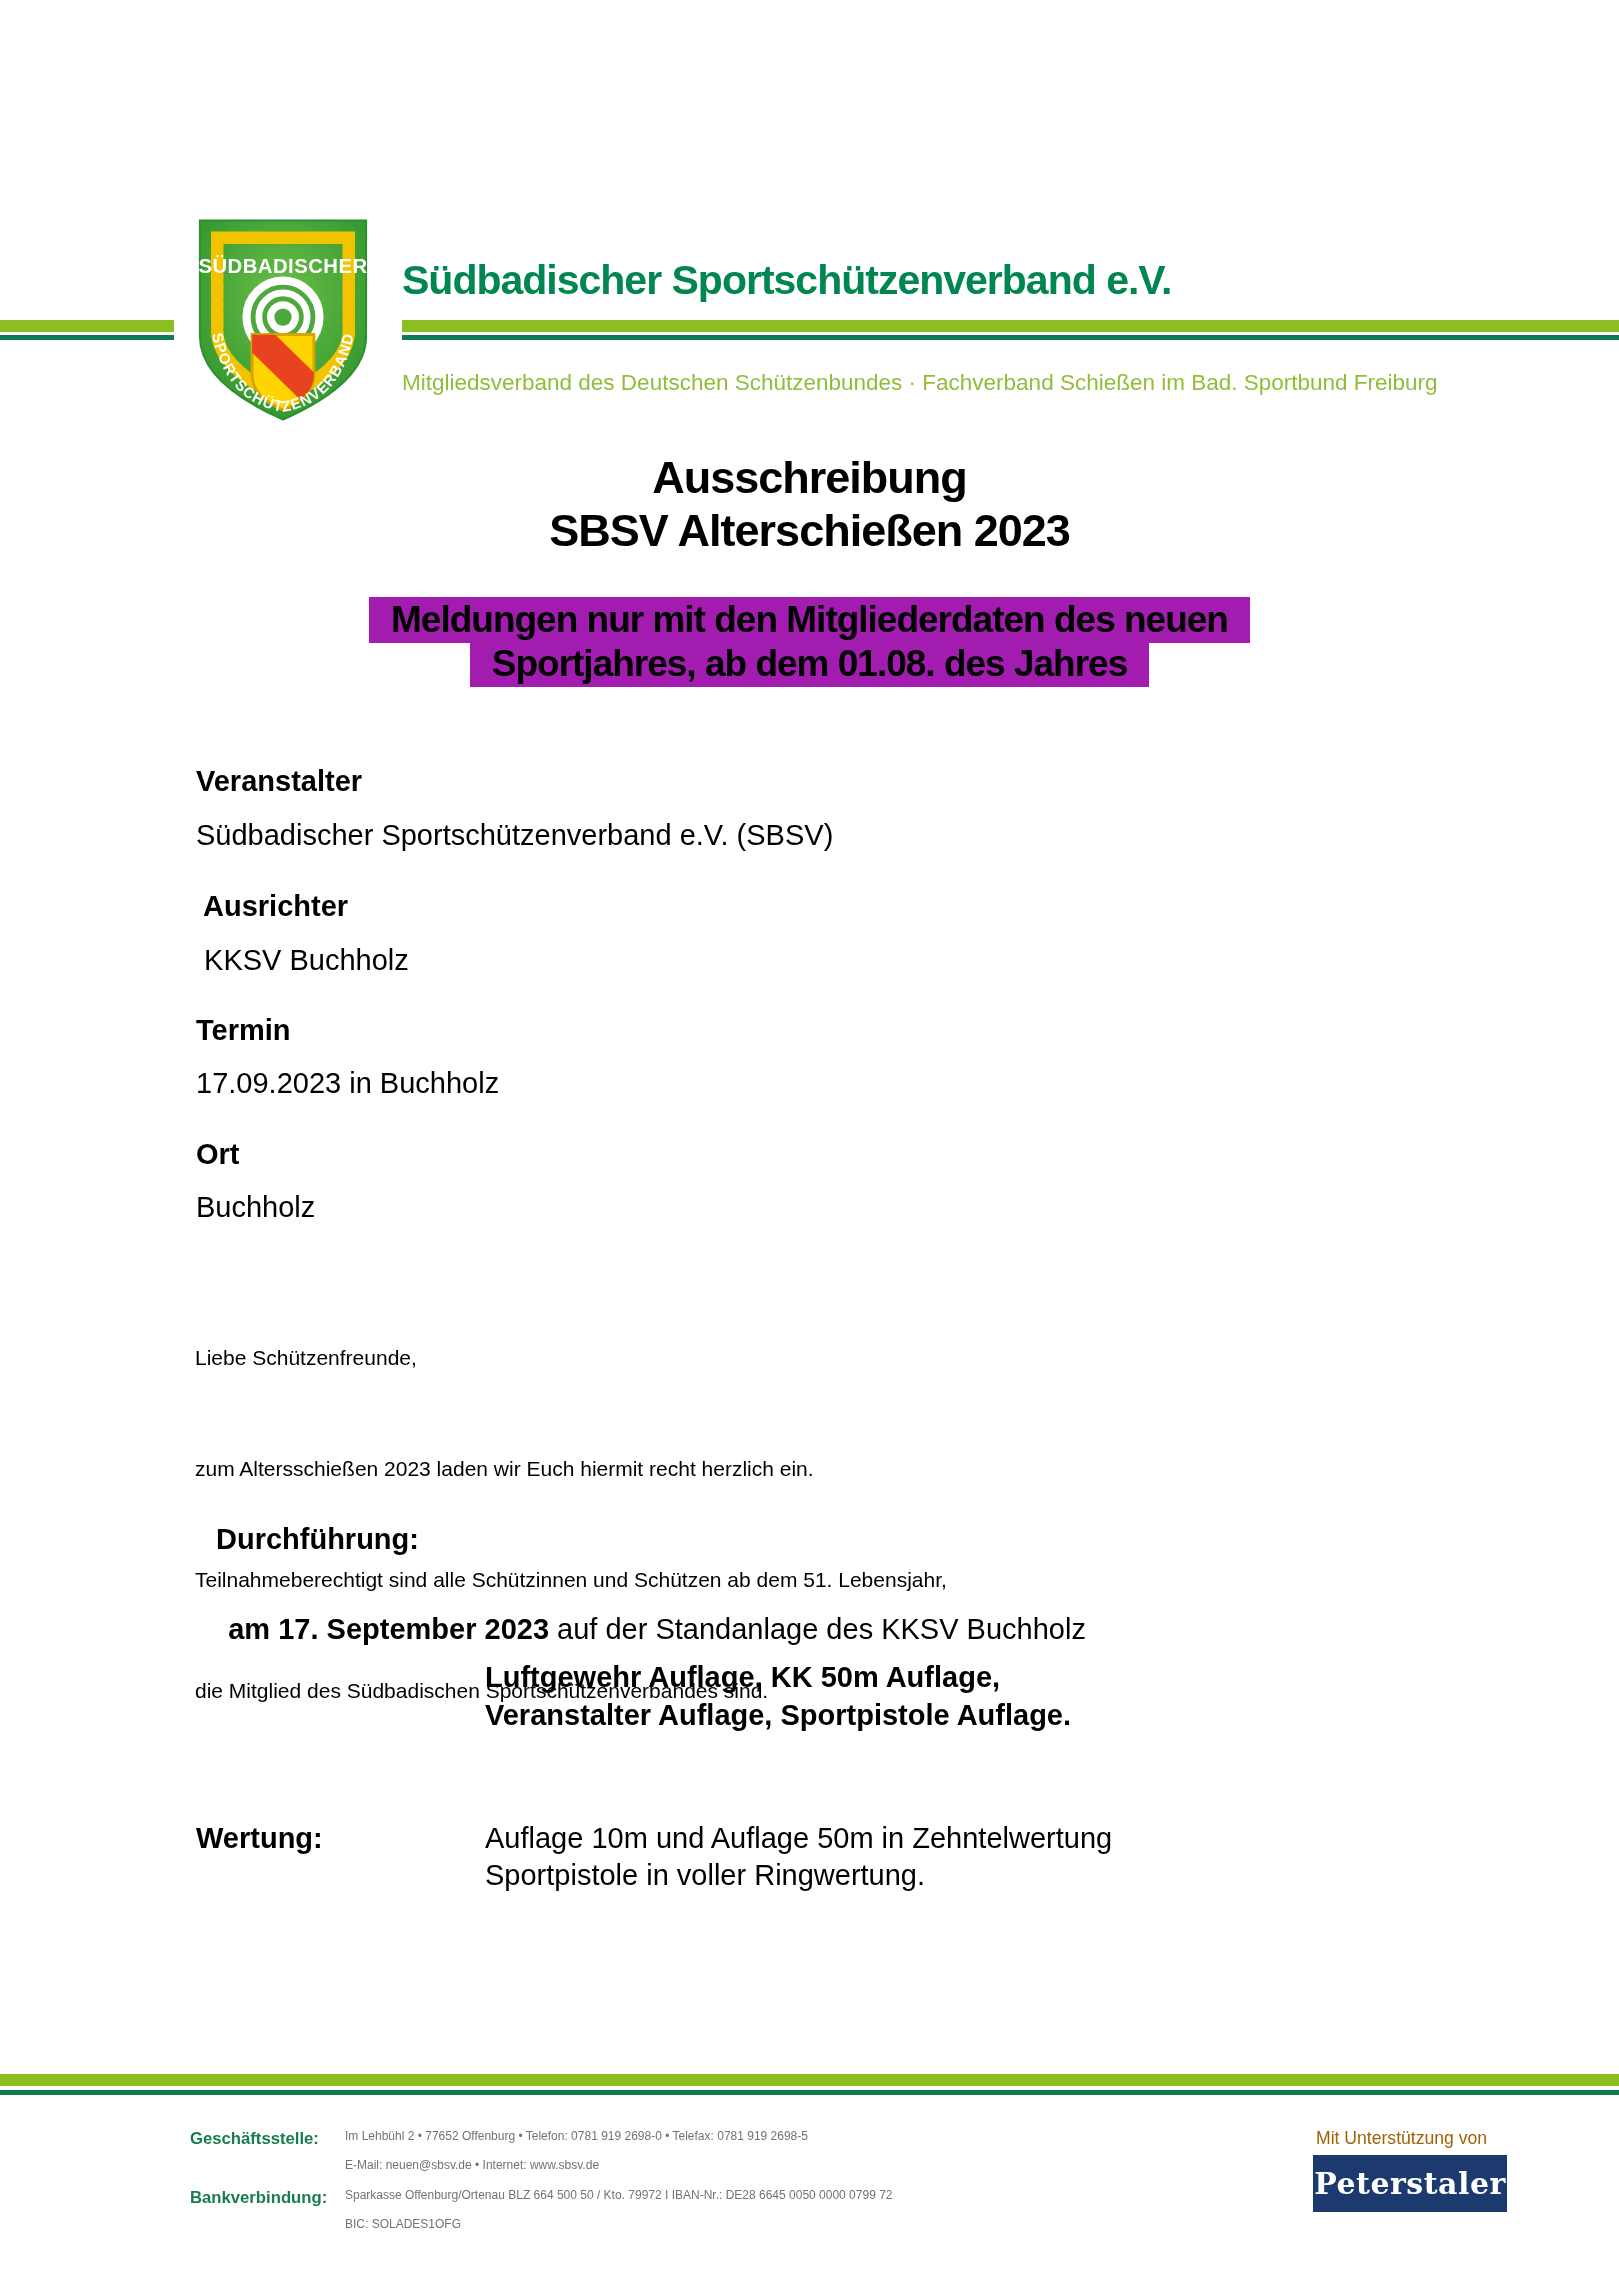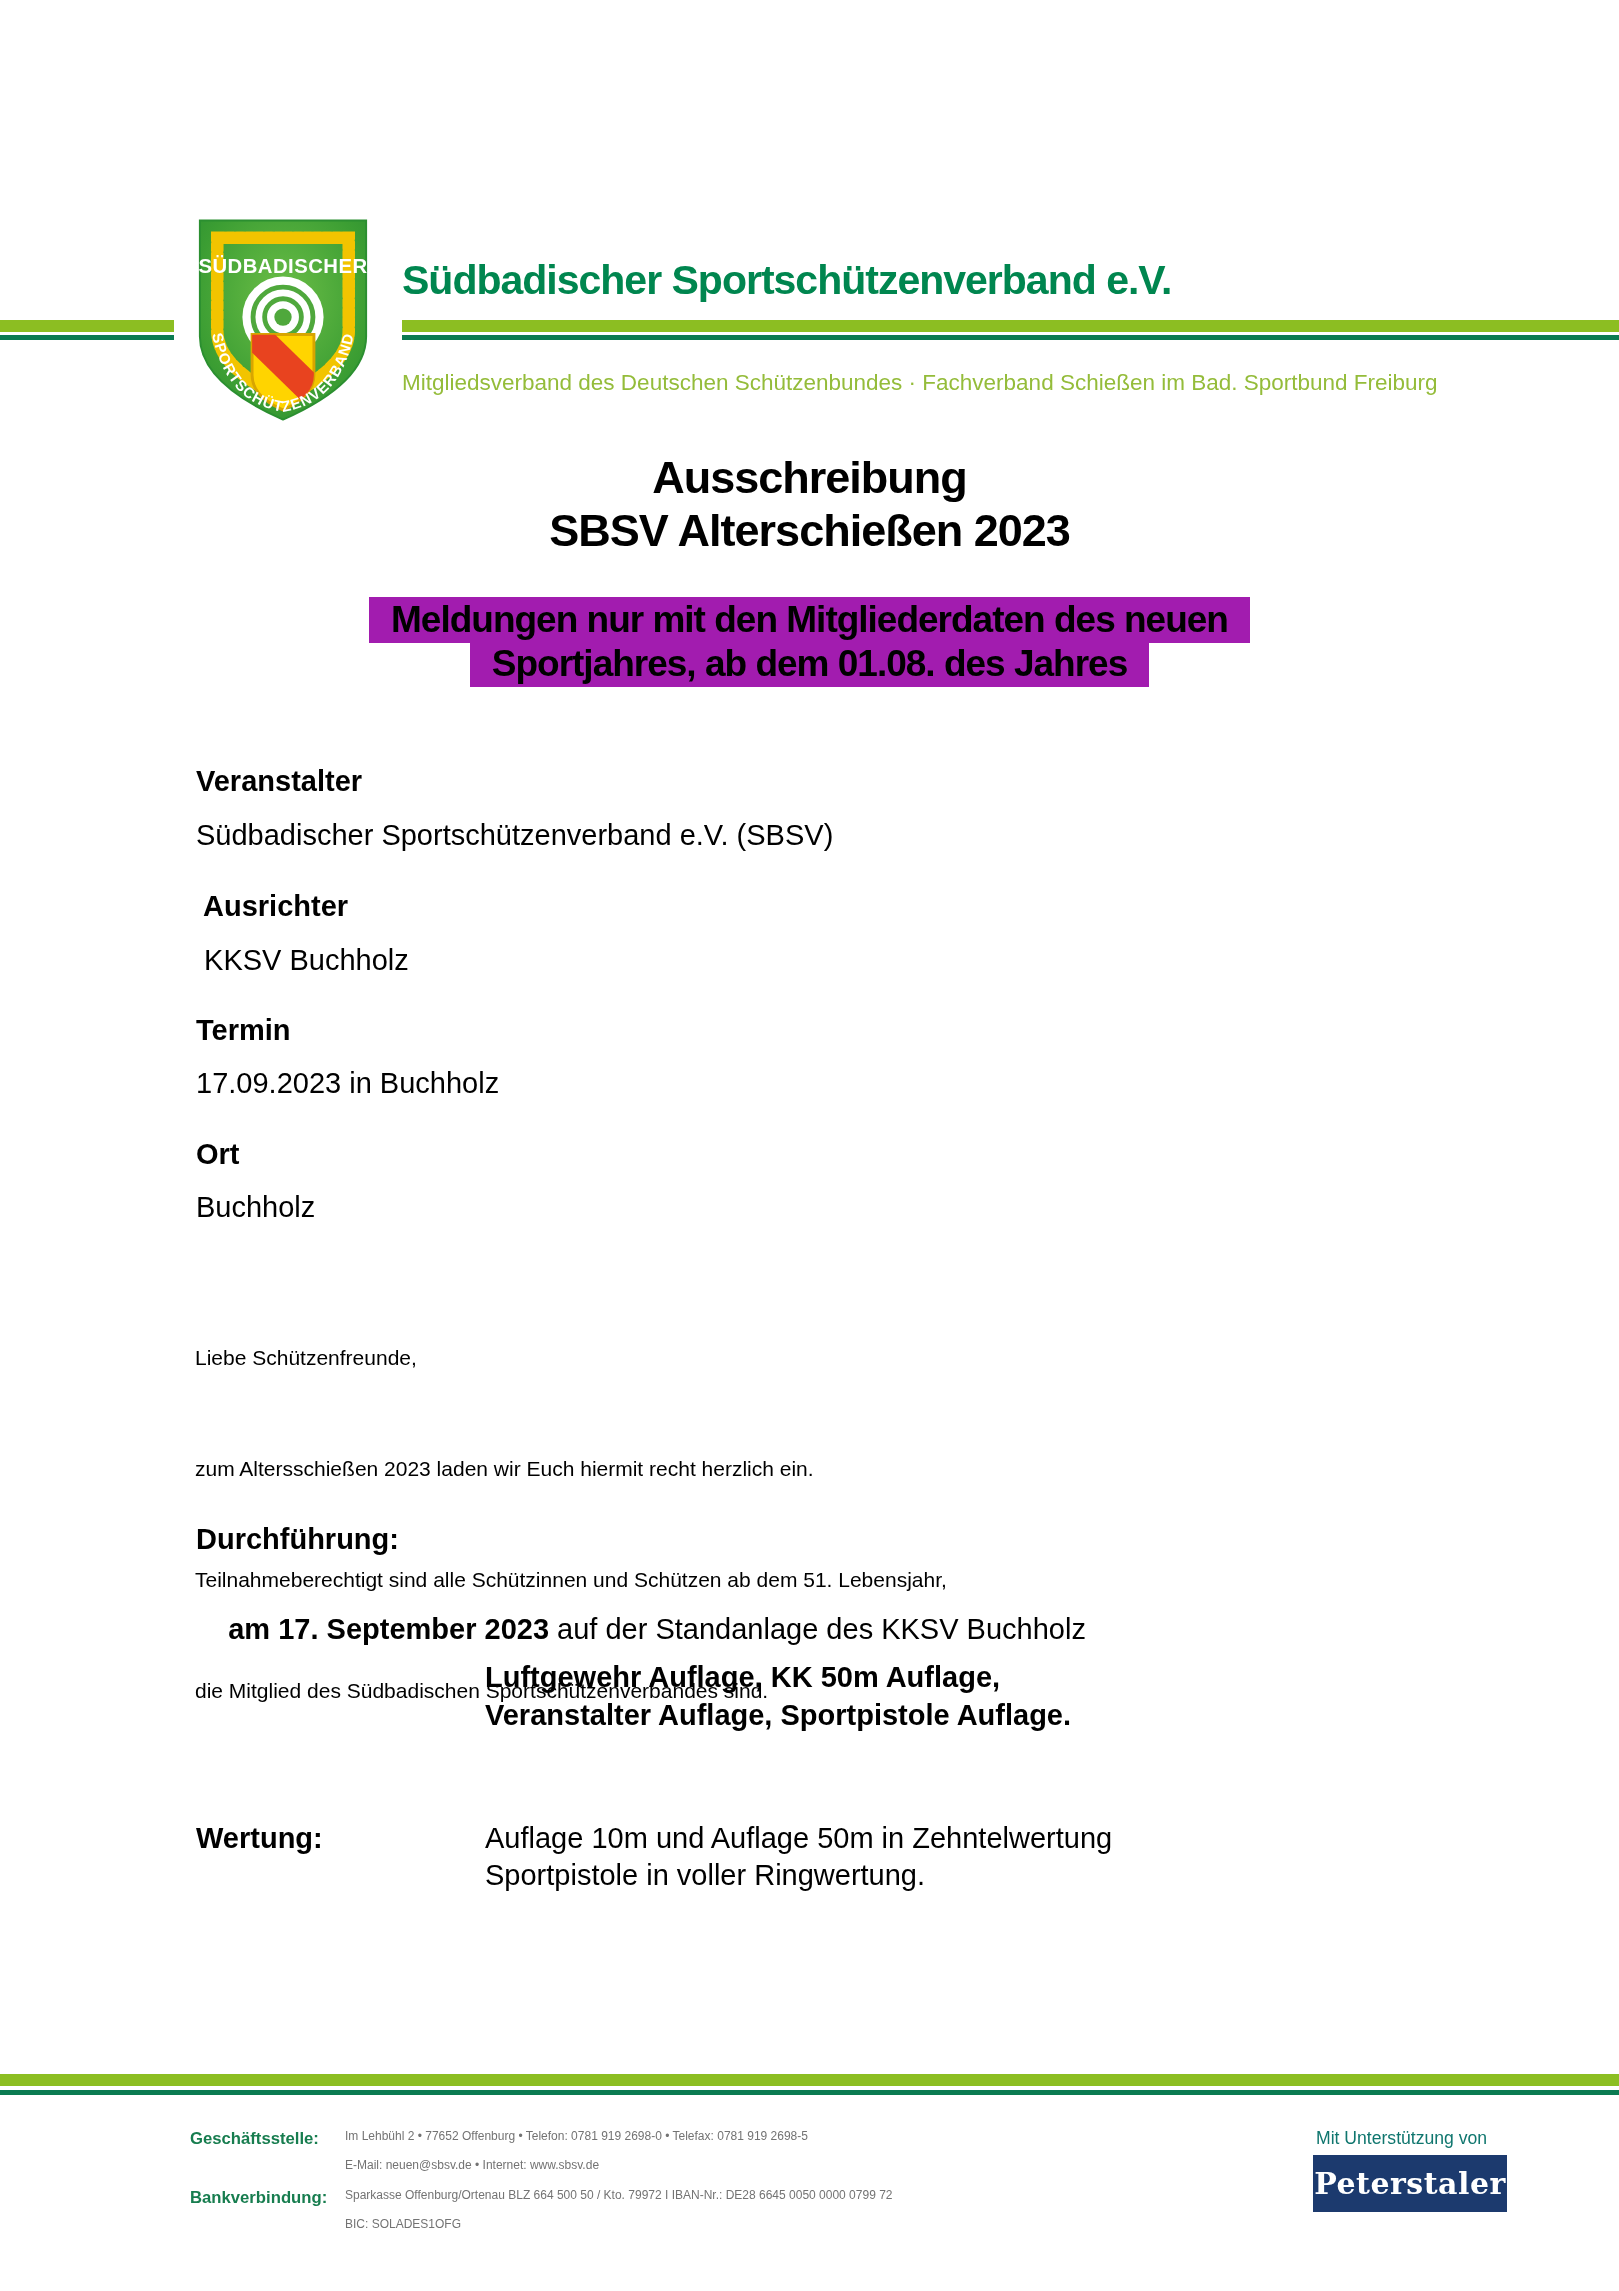--- a/index.html
+++ b/index.html
@@ -43,21 +43,21 @@
   
   .sec-head{left:196px;font-size:29px;font-weight:bold;white-space:pre-wrap;}
   .sec-body{left:196px;font-size:29px;white-space:pre-wrap;}
   .letter{left:195px;top:1265px;font-size:21px;line-height:37px;white-space:pre-wrap;}
   .tabbed{left:485px;font-size:29px;font-weight:bold;white-space:nowrap;}
   .plain-tabbed{left:485px;font-size:29px;white-space:nowrap;}
 
   
   .f-label{font-size:16.7px;font-weight:bold;color:#177D4F;white-space:nowrap;}
   .f-value{font-size:12px;color:#737373;white-space:nowrap;}
-  .support{left:1316px;top:2128px;font-size:17.6px;color:#0f766e;white-space:nowrap;}
+  .support{left:1316px;top:2128px;font-size:17.6px;color:#a16207;white-space:nowrap;}
   .sponsor{
     left:1313px;top:2155px;width:194px;height:57px;
     background:#1C3A6E;display:flex;align-items:center;justify-content:center;
   }
   .sponsor-mark{
     font-family:"DejaVu Serif", serif;font-weight:bold;
     font-size:30px;color:#ffffff;letter-spacing:0.5px;
   }
 </style>
 </head>
@@ -133,21 +133,21 @@
   <div class="abs sec-head" style="top:1138px;">Ort</div>
   <div class="abs sec-body" style="top:1191px;">Buchholz</div>
 
   <div class="abs letter">
     <div>Liebe Schützenfreunde,</div>
     <div>zum Altersschießen 2023 laden wir Euch hiermit recht herzlich ein.</div>
     <div>Teilnahmeberechtigt sind alle Schützinnen und Schützen ab dem 51. Lebensjahr,</div>
     <div>die Mitglied des Südbadischen Sportschützenverbandes sind.</div>
   </div>
 
-  <div class="abs sec-head" style="top:1523px;">Durchführung:</div>
+  <div class="abs sec-head" style="top:1523px;margin-left:20px;">Durchführung:</div>
   <div class="abs sec-body" style="top:1580px;">
     <span style="font-weight:bold;">am 17. September 2023</span><span> auf der Standanlage des KKSV Buchholz</span>
   </div>
   <div class="abs tabbed" style="top:1661px;">Luftgewehr Auflage, KK 50m Auflage,</div>
   <div class="abs tabbed" style="top:1699px;">Veranstalter Auflage, Sportpistole Auflage.</div>
 
   <div class="abs sec-head" style="top:1822px;">Wertung:</div>
   <div class="abs plain-tabbed" style="top:1822px;">Auflage 10m und Auflage 50m in Zehntelwertung</div>
   <div class="abs plain-tabbed" style="top:1859px;">Sportpistole in voller Ringwertung.</div>
 

